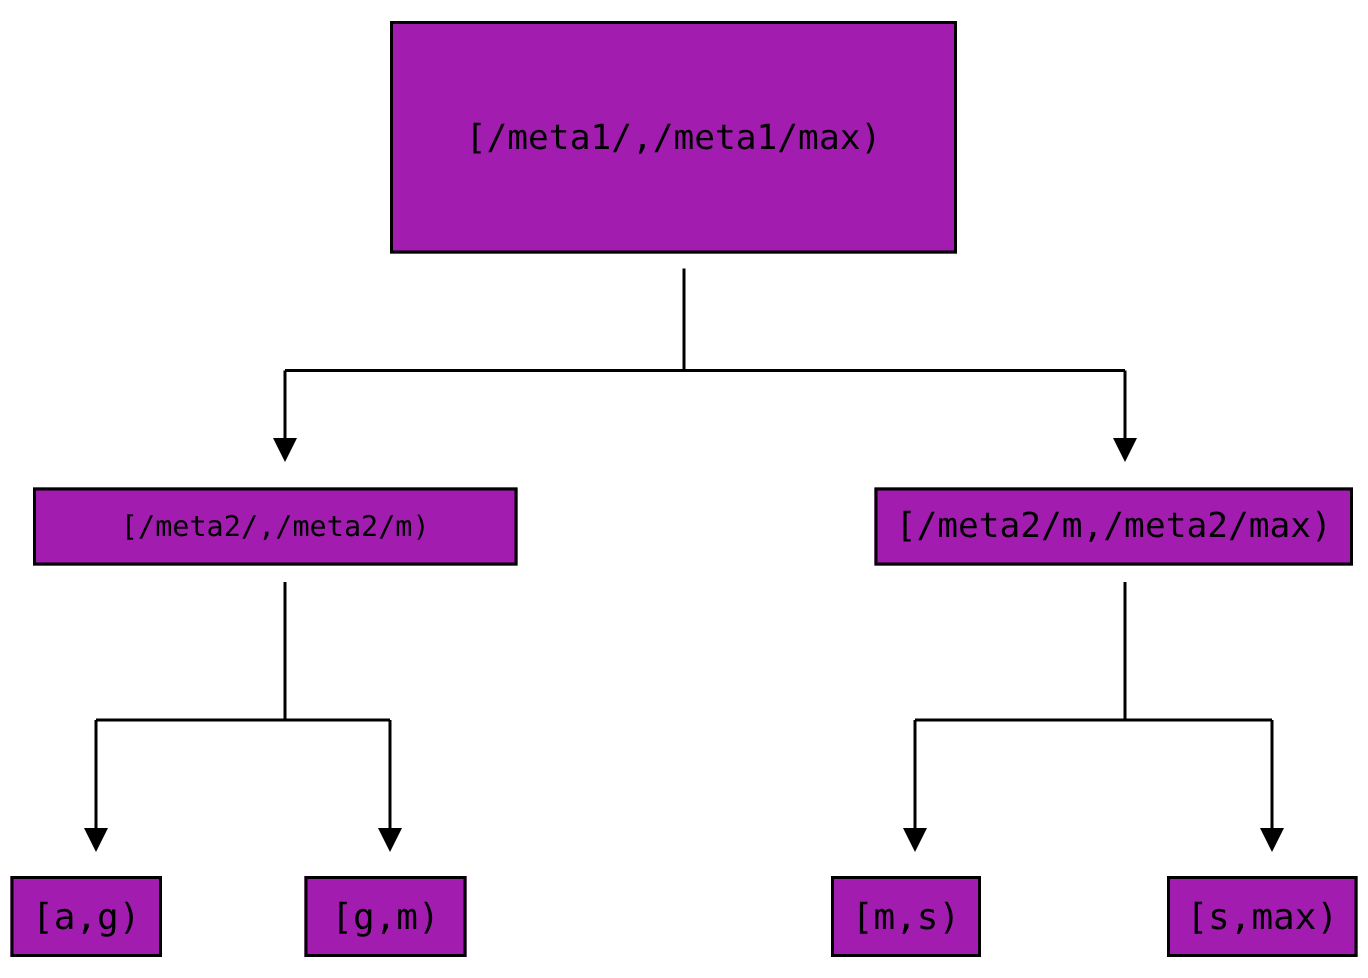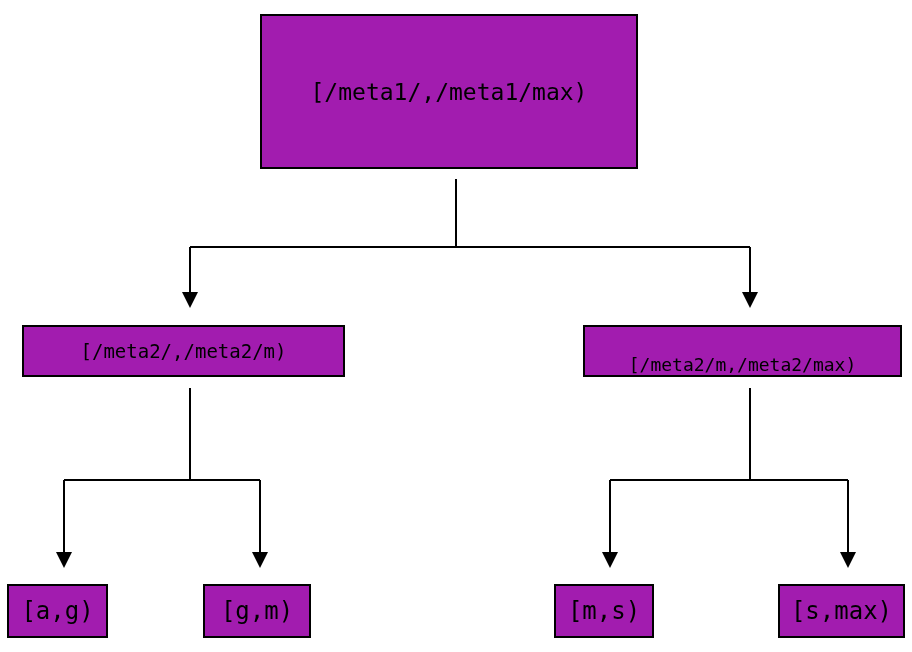--- a/index.html
+++ b/index.html
@@ -29,21 +29,21 @@
     border: 2px solid #000000;
     background: #a21caf;
     display: flex;
     align-items: center;
     justify-content: center;
     white-space: nowrap;
     color: #000000;
   }
   .node-root   { left: 260px; top: 14px;  width: 378px; height: 155px; font-size: 23px; }
   .node-mid-l  { left: 22px;  top: 325px; width: 323px; height: 52px;  font-size: 19px; }
-  .node-mid-r  { left: 583px; top: 325px; width: 319px; height: 52px;  font-size: 18px; align-items: flex-end; }
+  .node-mid-r  { left: 583px; top: 325px; width: 319px; height: 52px;  font-size: 23px; }
   .node-leaf   { top: 584px; height: 54px; font-size: 24px; }
   .node-leaf-ag   { left: 7px;   width: 101px; justify-content: center; }
   .node-leaf-gm   { left: 203px; width: 108px; text-align: center; }
   .node-leaf-ms   { left: 554px; width: 100px; }
   .node-leaf-smax { left: 778px; width: 127px; }
 </style>
 </head>
 <body>
 
 <div class="canvas">

